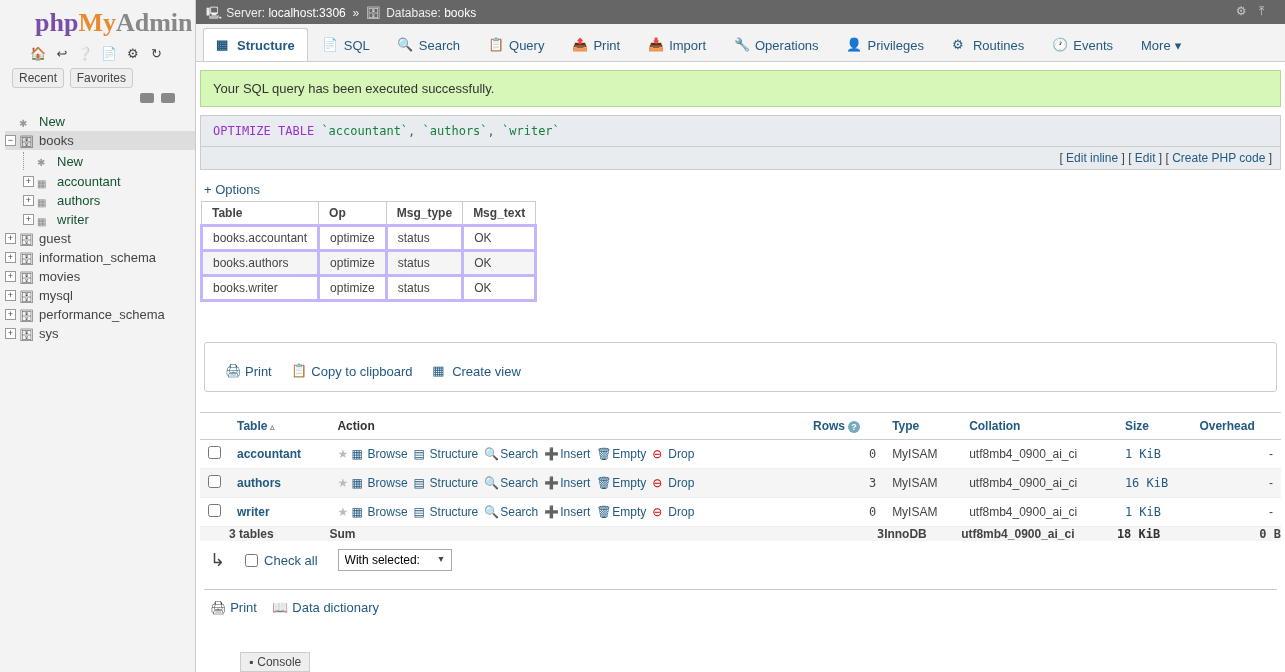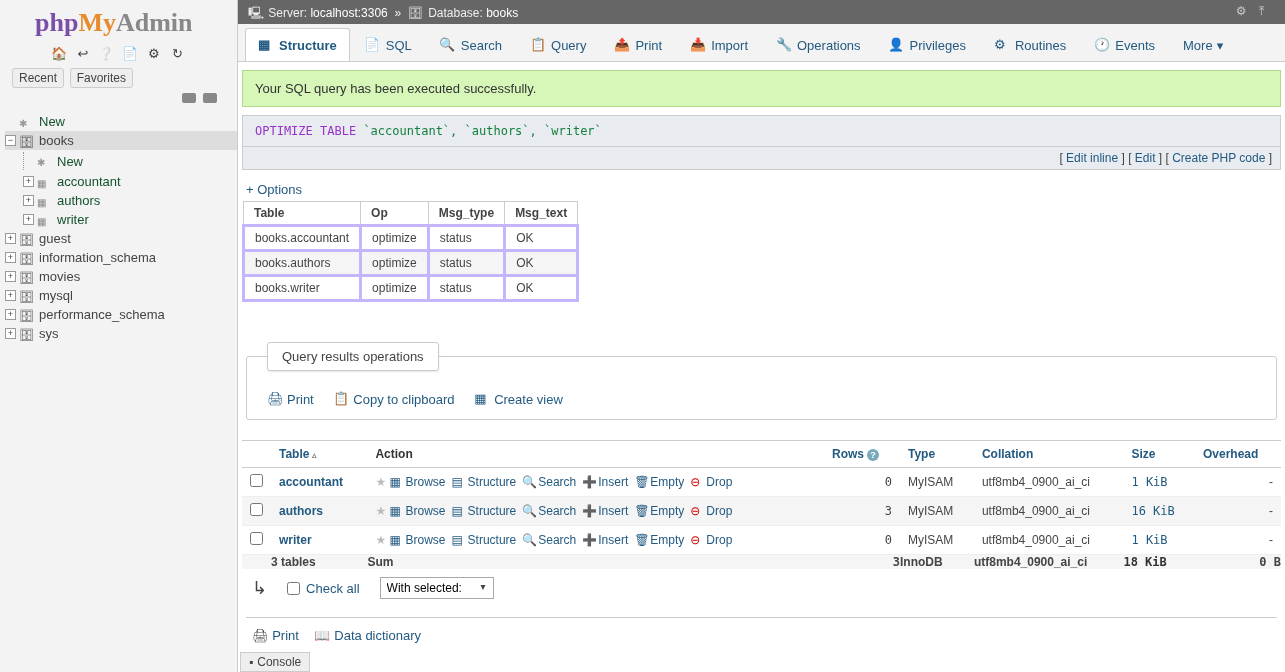--- a/index.html
+++ b/index.html
@@ -1,18 +1,18 @@
 <!DOCTYPE html>
 <html><head>
 <meta charset="utf-8">
 <style>
 * { box-sizing: border-box; margin: 0; padding: 0; }
 body { font-family: sans-serif; font-size: 13px; background: #fff; color: #444; overflow: hidden; }
 .container { display: flex; width: 1285px; height: 672px; }
-.sidebar { width: 238px; background: #f3f3f3; border-right: 1px solid #ccc; display: flex; flex-direction: column; }
+.sidebar { width: 196px; background: #f3f3f3; border-right: 1px solid #ccc; display: flex; flex-direction: column; }
 .logo { padding: 8px 0 4px 35px; }
 .logo-text { font-family: Georgia, serif; font-size: 26px; font-weight: bold; }
 .logo-php { color: #7b4fa7; }
 .logo-my { color: #e78b2f; }
 .logo-admin { color: #888; }
 .home-icons { text-align: center; padding: 4px 0; }
 .home-icons span { display: inline-block; width: 16px; height: 16px; margin: 0 2px; cursor: pointer; }
 .recent-bar { padding: 4px 12px; }
 .recent-btn { background: #eee; border: 1px solid #ccc; padding: 2px 6px; border-radius: 3px; font-size: 12px; cursor: pointer; margin-right: 2px; }
 .tree-controls { text-align: right; padding: 2px 20px; }
@@ -277,21 +277,20 @@
             <tr>
               <td>books.writer</td>
               <td>optimize</td>
               <td>status</td>
               <td>OK</td>
             </tr>
           </tbody>
       </table>
 
       <fieldset class="ops-fieldset">
-        <legend class="ops-legend">Query results operations</legend>
         <div class="ops-body">
           <span class="ops-link">
               <span class="ic">🖨</span>
               <span>Print</span>
             </span>
           <span class="ops-link">
               <span class="ic">📋</span>
               <span>Copy to clipboard</span>
             </span>
           <span class="ops-link">

